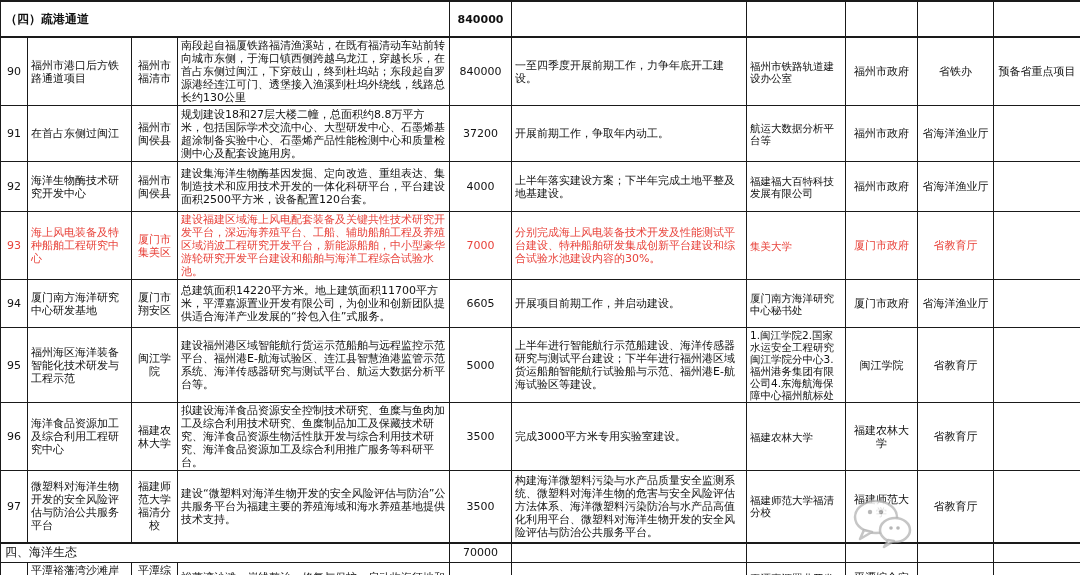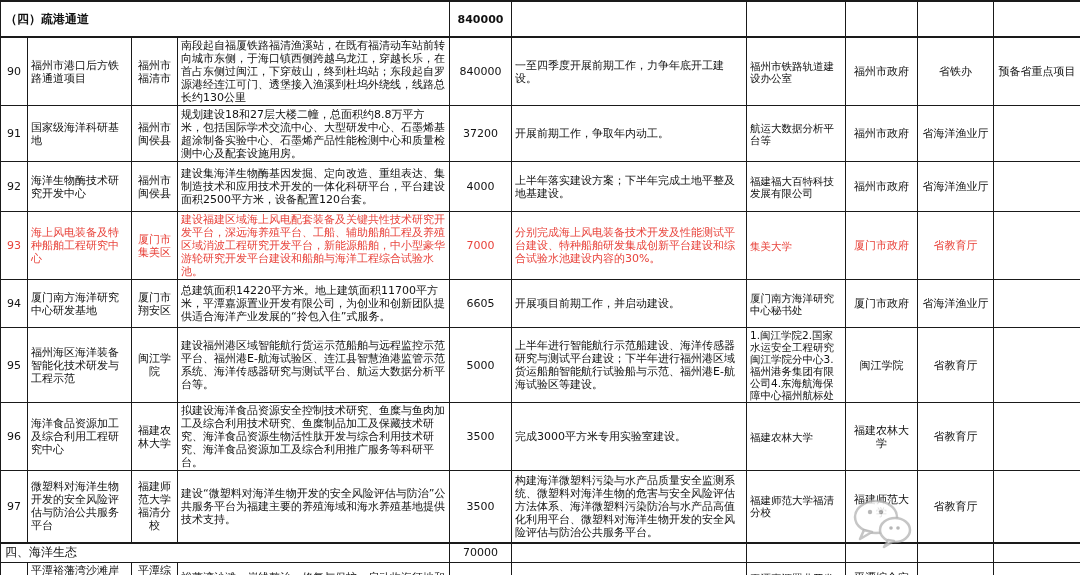--- a/index.html
+++ b/index.html
@@ -77,21 +77,21 @@
           <td class="c3">南段起自福厦铁路福清渔溪站，在既有福清动车站前转向城市东侧，于海口镇西侧跨越乌龙江，穿越长乐，在首占东侧过闽江，下穿鼓山，终到杜坞站；东段起自罗源港经连江可门、透堡接入渔溪到杜坞外绕线，线路总长约130公里</td>
           <td class="c4">840000</td>
           <td class="c5">一至四季度开展前期工作，力争年底开工建设。</td>
           <td class="c6">福州市铁路轨道建设办公室</td>
           <td class="c7">福州市政府</td>
           <td class="c8">省铁办</td>
           <td class="c9">预备省重点项目</td>
         </tr>
         <tr style="height: 56px;">
           <td class="c0">91</td>
-          <td class="c1">国家级海洋科研基地</td>
+          <td class="c1">在首占东侧过闽江</td>
           <td class="c2">福州市闽侯县</td>
           <td class="c3">规划建设18和27层大楼二幢，总面积约8.8万平方米，包括国际学术交流中心、大型研发中心、石墨烯基超涂制备实验中心、石墨烯产品性能检测中心和质量检测中心及配套设施用房。</td>
           <td class="c4">37200</td>
           <td class="c5">开展前期工作，争取年内动工。</td>
           <td class="c6">航运大数据分析平台等</td>
           <td class="c7">福州市政府</td>
           <td class="c8">省海洋渔业厅</td>
           <td class="c9"></td>
         </tr>
         <tr style="height: 50px;">

